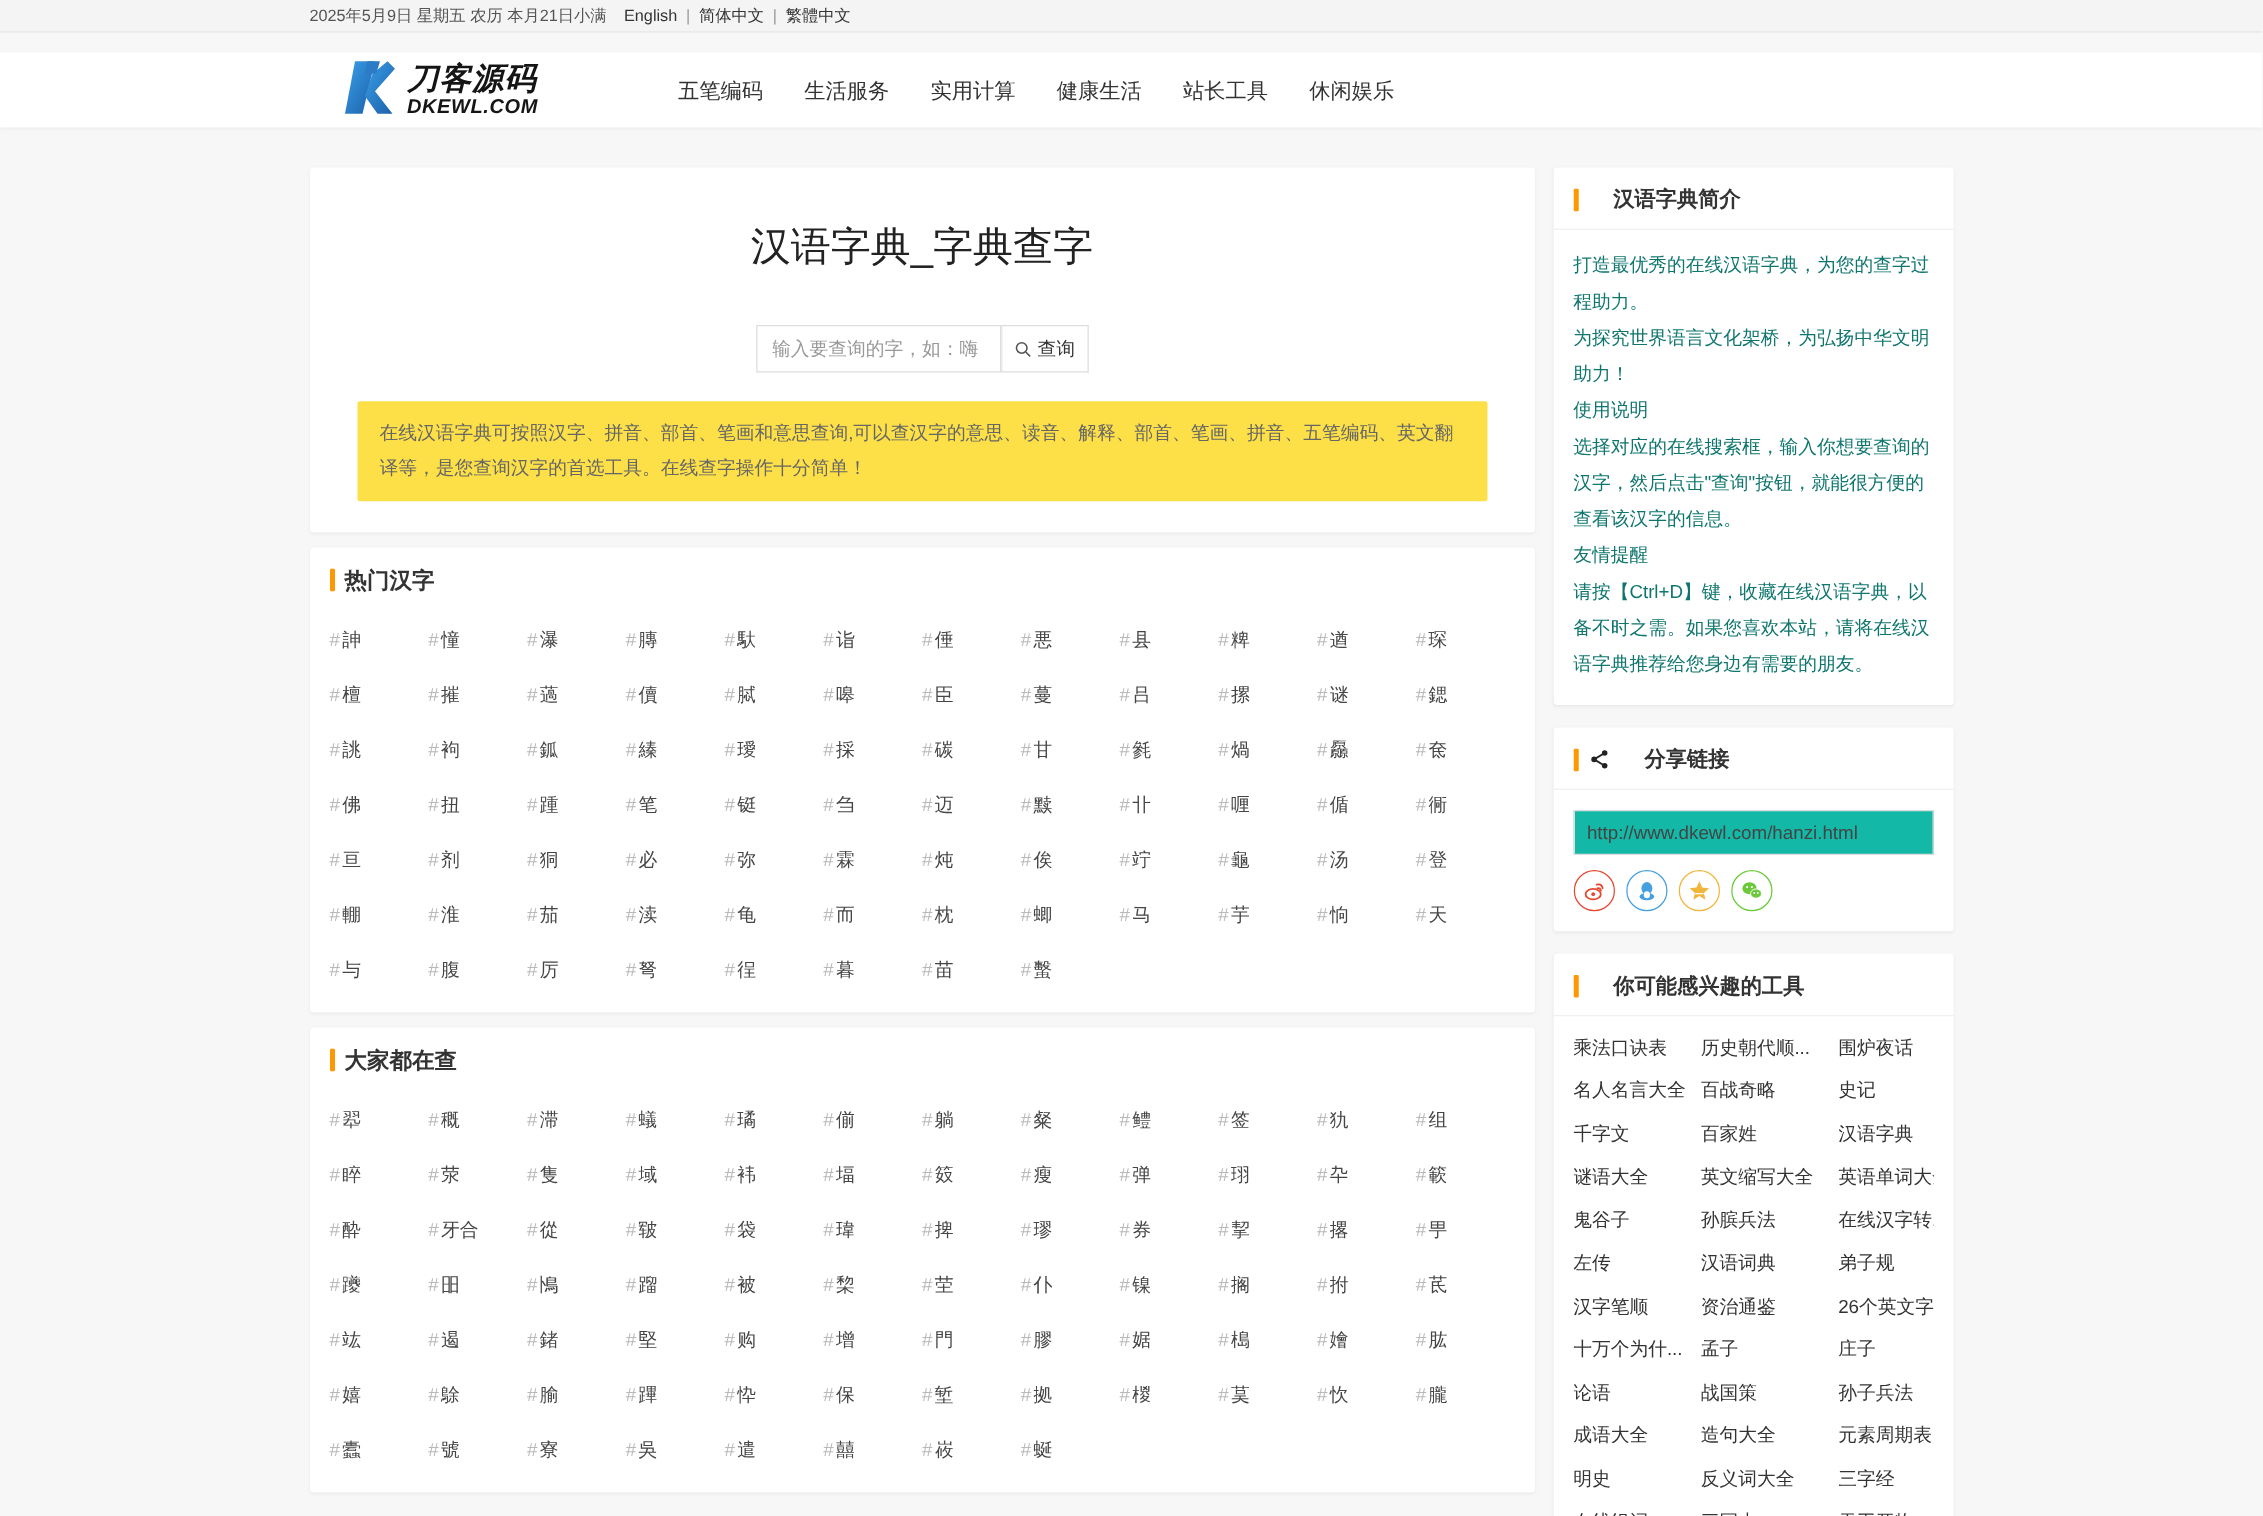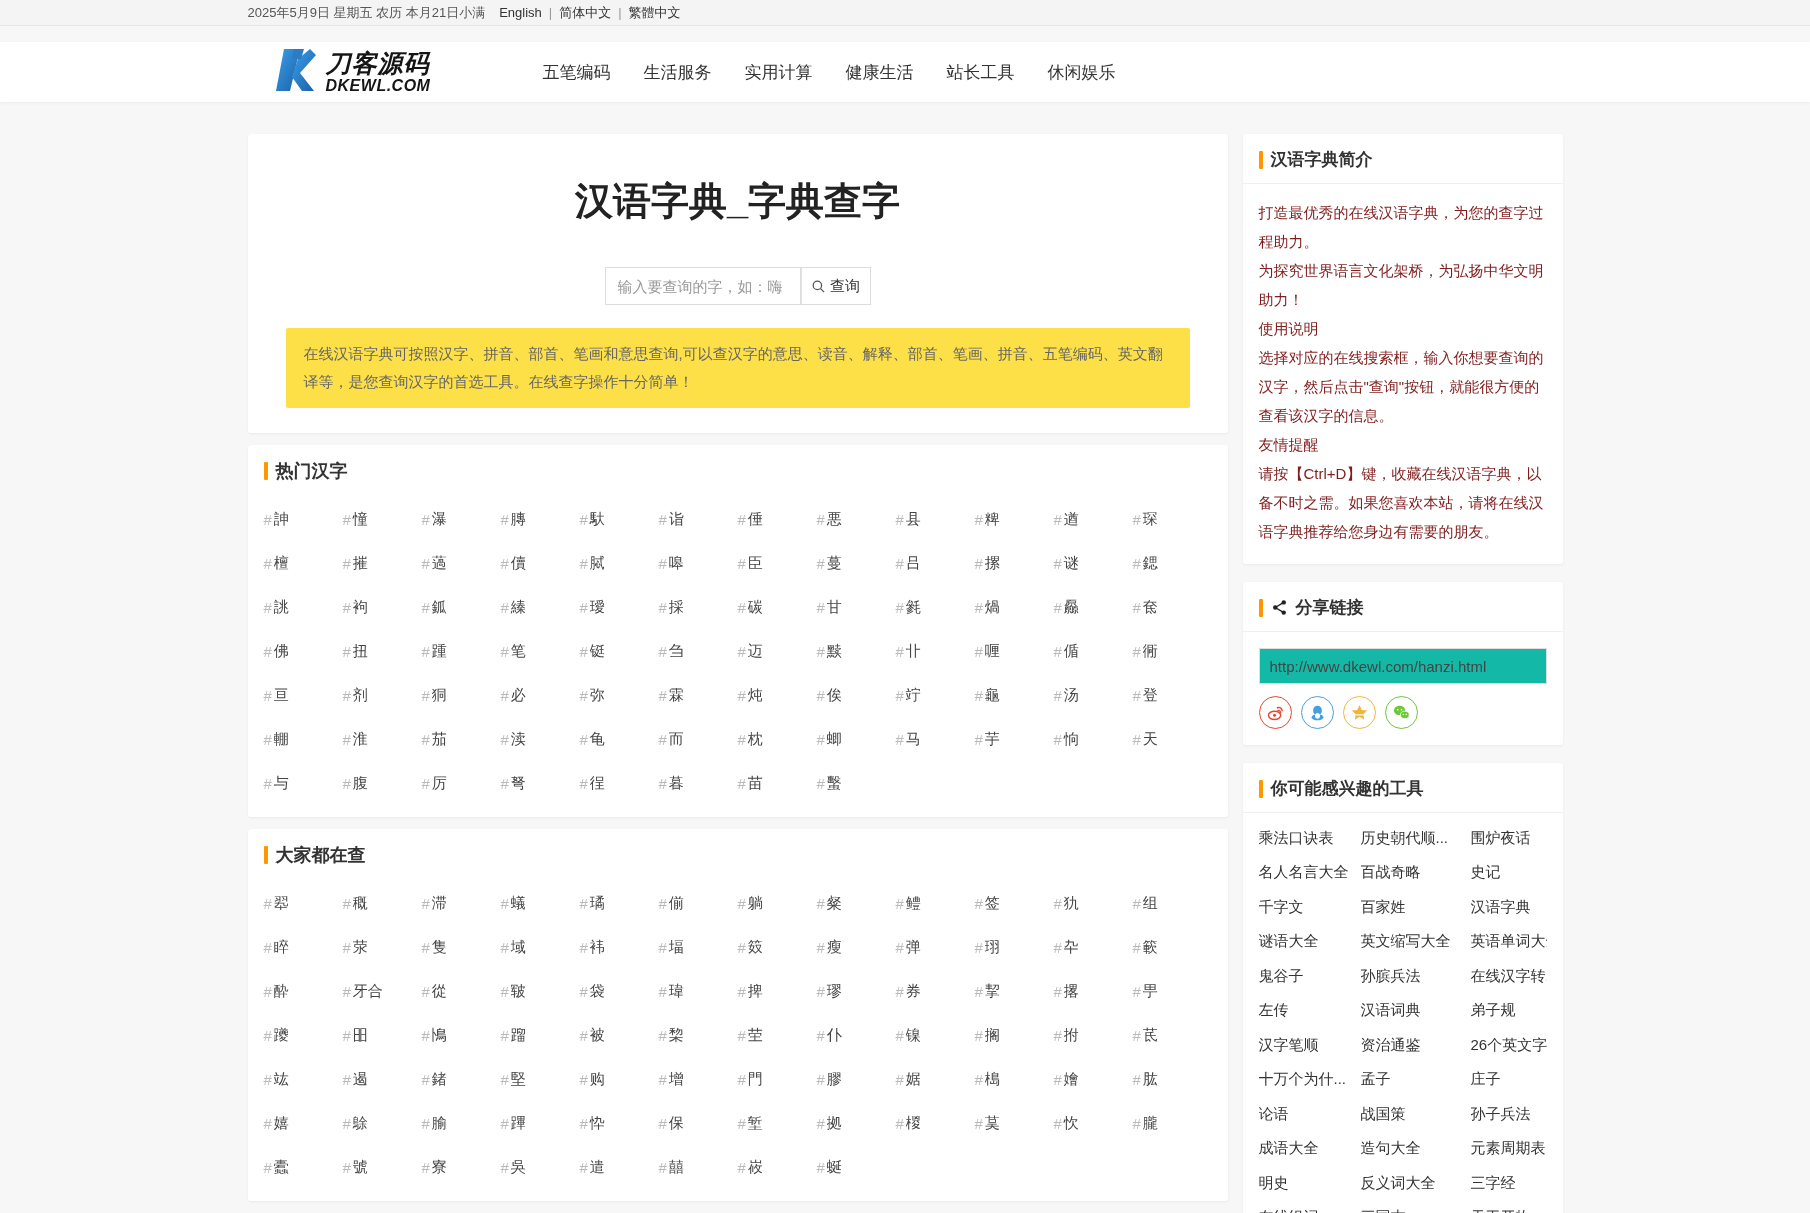--- a/index.html
+++ b/index.html
@@ -48,21 +48,21 @@
   }
   .main-col { width: 980px; flex: none; }
   .side-col { width: 320px; flex: none; }
   .card {
     background: #fff; border-radius: 3px;
     box-shadow: 0 1px 3px rgba(0,0,0,.06);
   }
 
   
   .hero { padding: 30px 20px 25px; }
-  .hero-title { text-align: center; font-size: 38px; font-weight: bold; color: #222; margin-top: 12px; }
+  .hero-title { text-align: center; font-size: 32px; font-weight: normal; color: #222; margin-top: 12px; }
   .search-row { display: flex; justify-content: center; margin-top: 40px; }
   .search-input {
     width: 196px; height: 38px; border: 1px solid #ddd; background: #fff;
     font-size: 15px; padding: 0 12px; color: #333; outline: none;
     font-family: inherit;
   }
   .search-input::placeholder { color: #999; }
   .search-btn {
     width: 70px; height: 38px; border: 1px solid #ddd; border-left: 1px solid #e4e4e4;
     background: #fff; font-size: 15px; color: #333; cursor: pointer;
@@ -87,22 +87,22 @@
   .char-hash { color: #b9b9b9; margin-right: 2px; }
   .char-zi { color: #454545; }
 
   
   .side-card { background: #fff; border-radius: 3px; box-shadow: 0 1px 3px rgba(0,0,0,.06); }
   .side-card + .side-card { margin-top: 18px; }
   .side-header {
     display: flex; align-items: center; gap: 8px;
     padding: 14px 16px 12px; border-bottom: 1px solid #efefef;
   }
-  .side-title { font-size: 17px; font-weight: bold; color: #333; }
-  .intro-body { padding: 14px 16px 18px; font-size: 15px; color: #7f1d1d; line-height: 29px; }
+  .side-title { font-size: 17px; font-weight: bold; color: #333; margin-left: 20px; }
+  .intro-body { padding: 14px 16px 18px; font-size: 15px; color: #0f766e; line-height: 29px; }
   .share-body { padding: 16px 16px 16px; }
   .share-url {
     width: 100%; height: 36px; border: 1px solid #ddd; background: #14b8a6;
     font-size: 15px; color: #444; padding: 0 10px; outline: none;
     font-family: inherit;
   }
   .share-icons { display: flex; gap: 9px; margin-top: 12px; }
   .sicon {
     width: 33px; height: 33px; border-radius: 50%;
     display: flex; align-items: center; justify-content: center; cursor: pointer;

